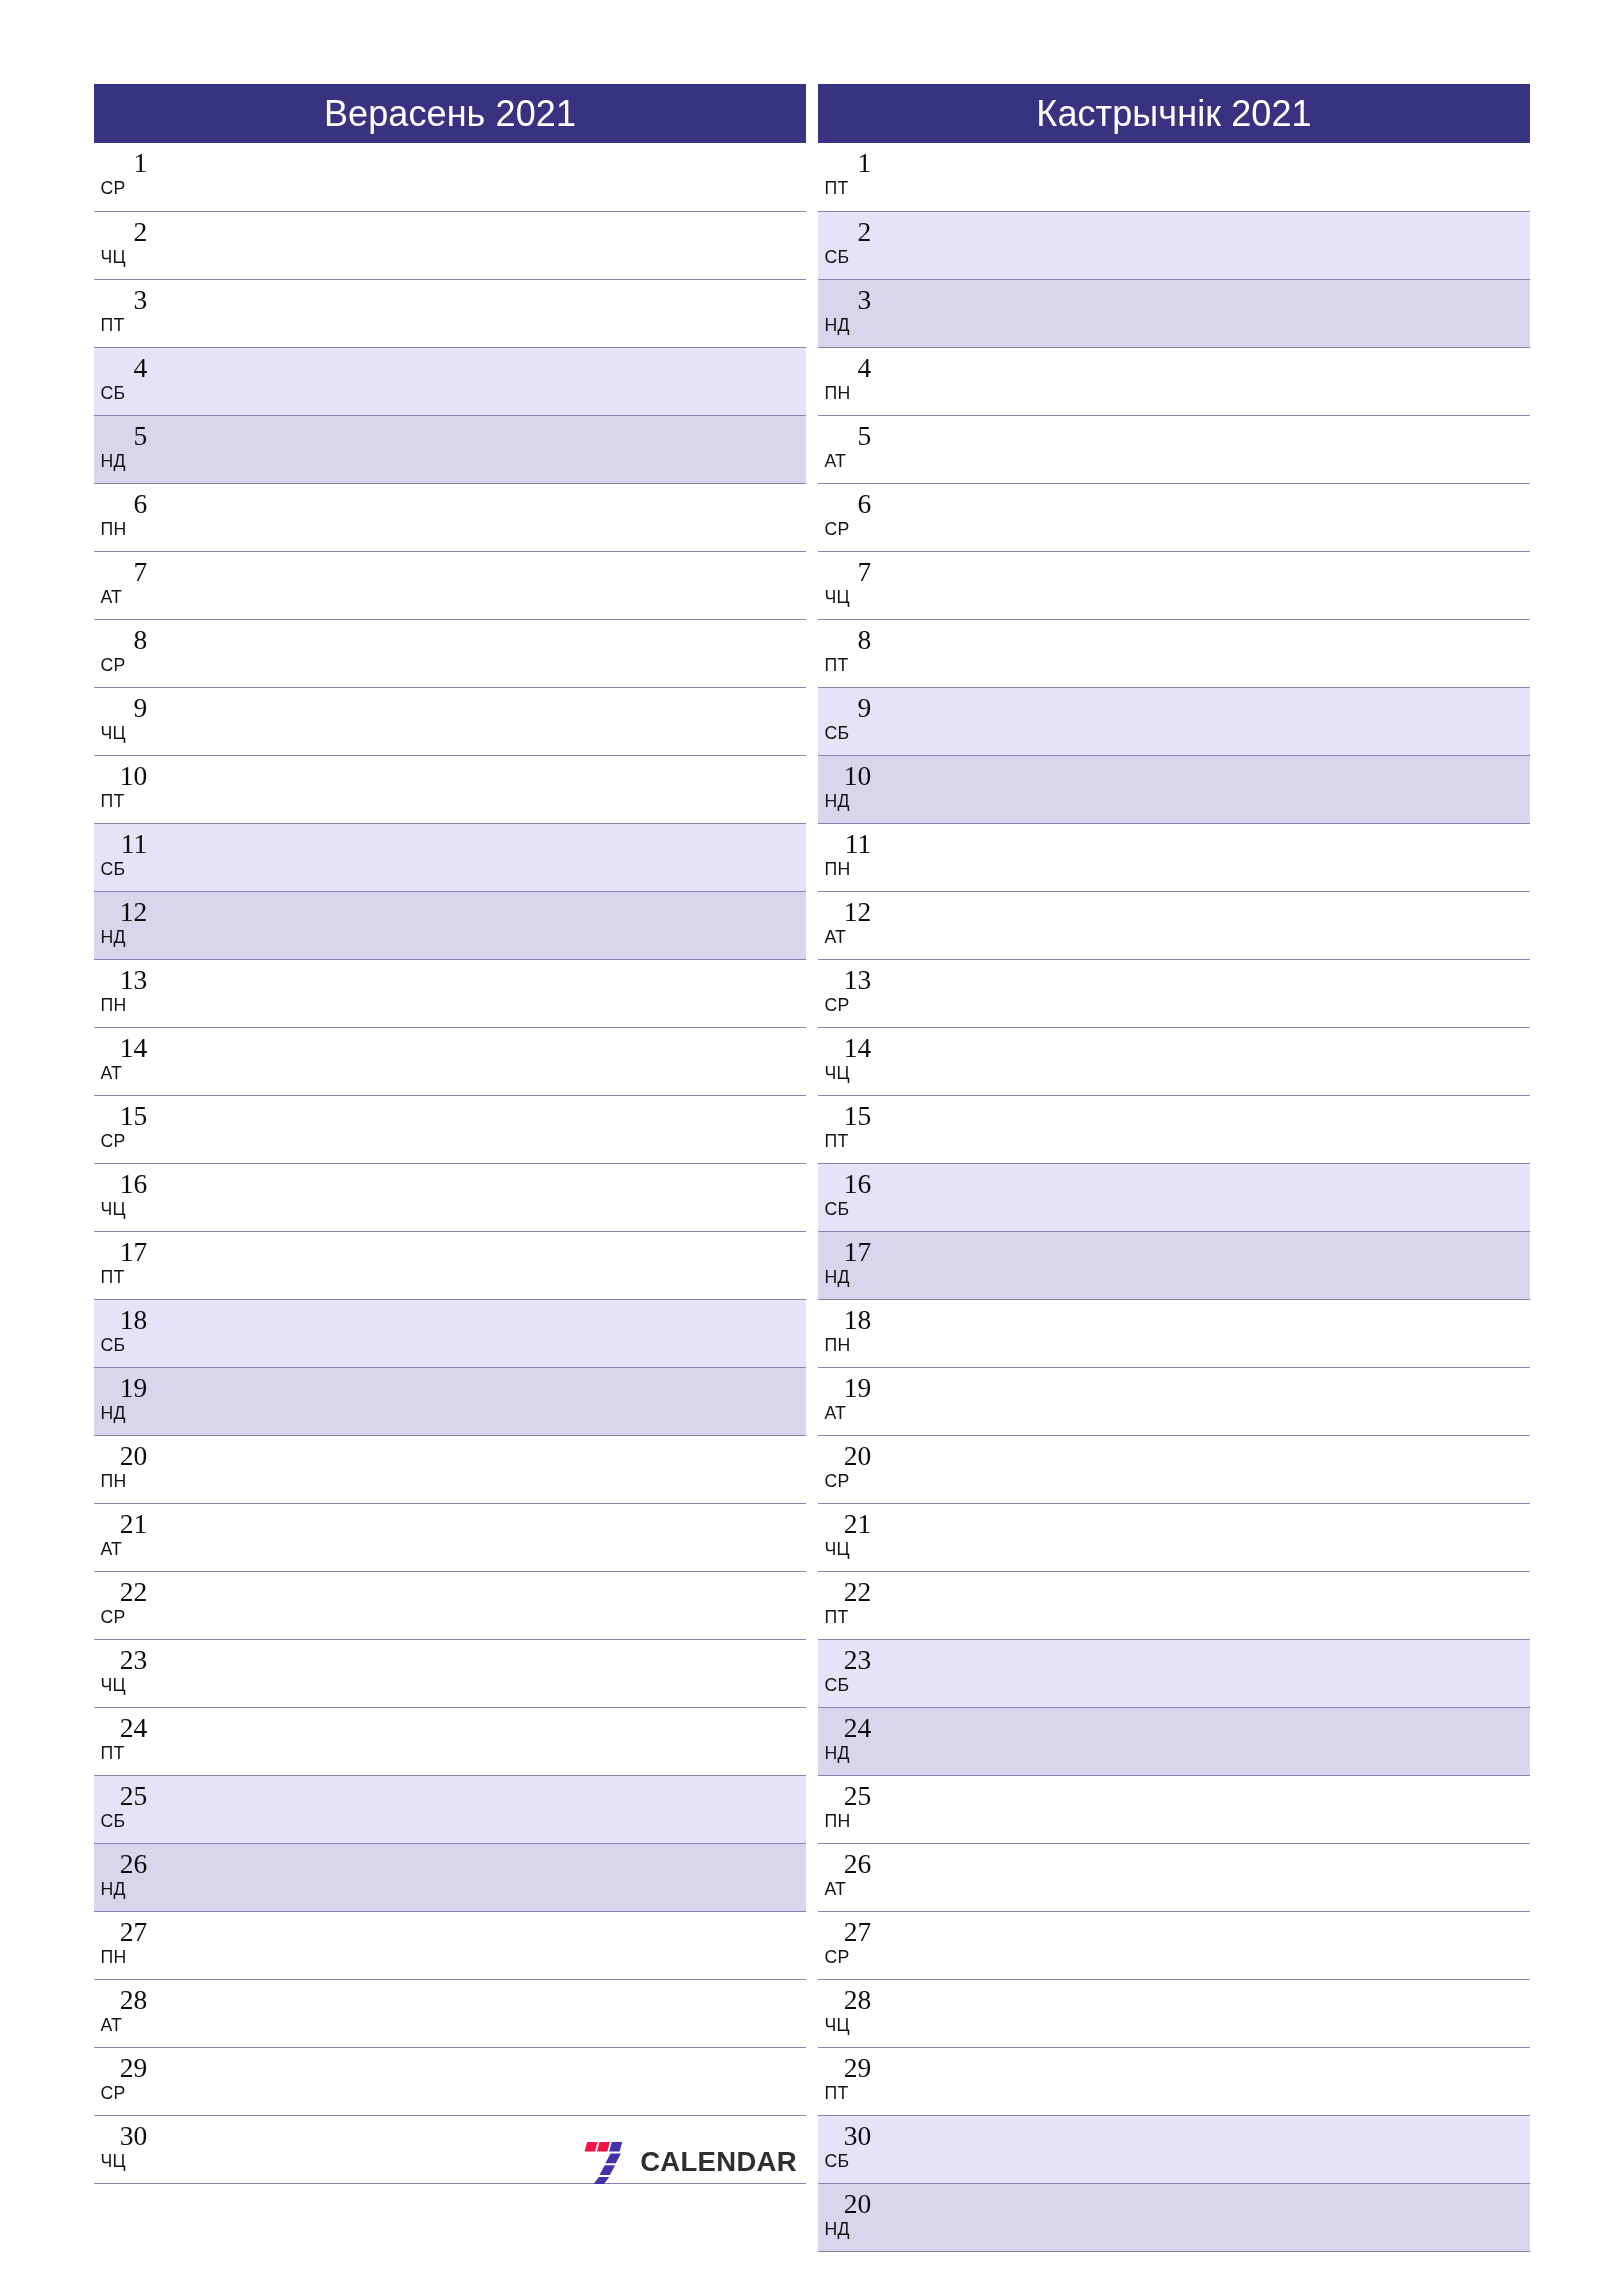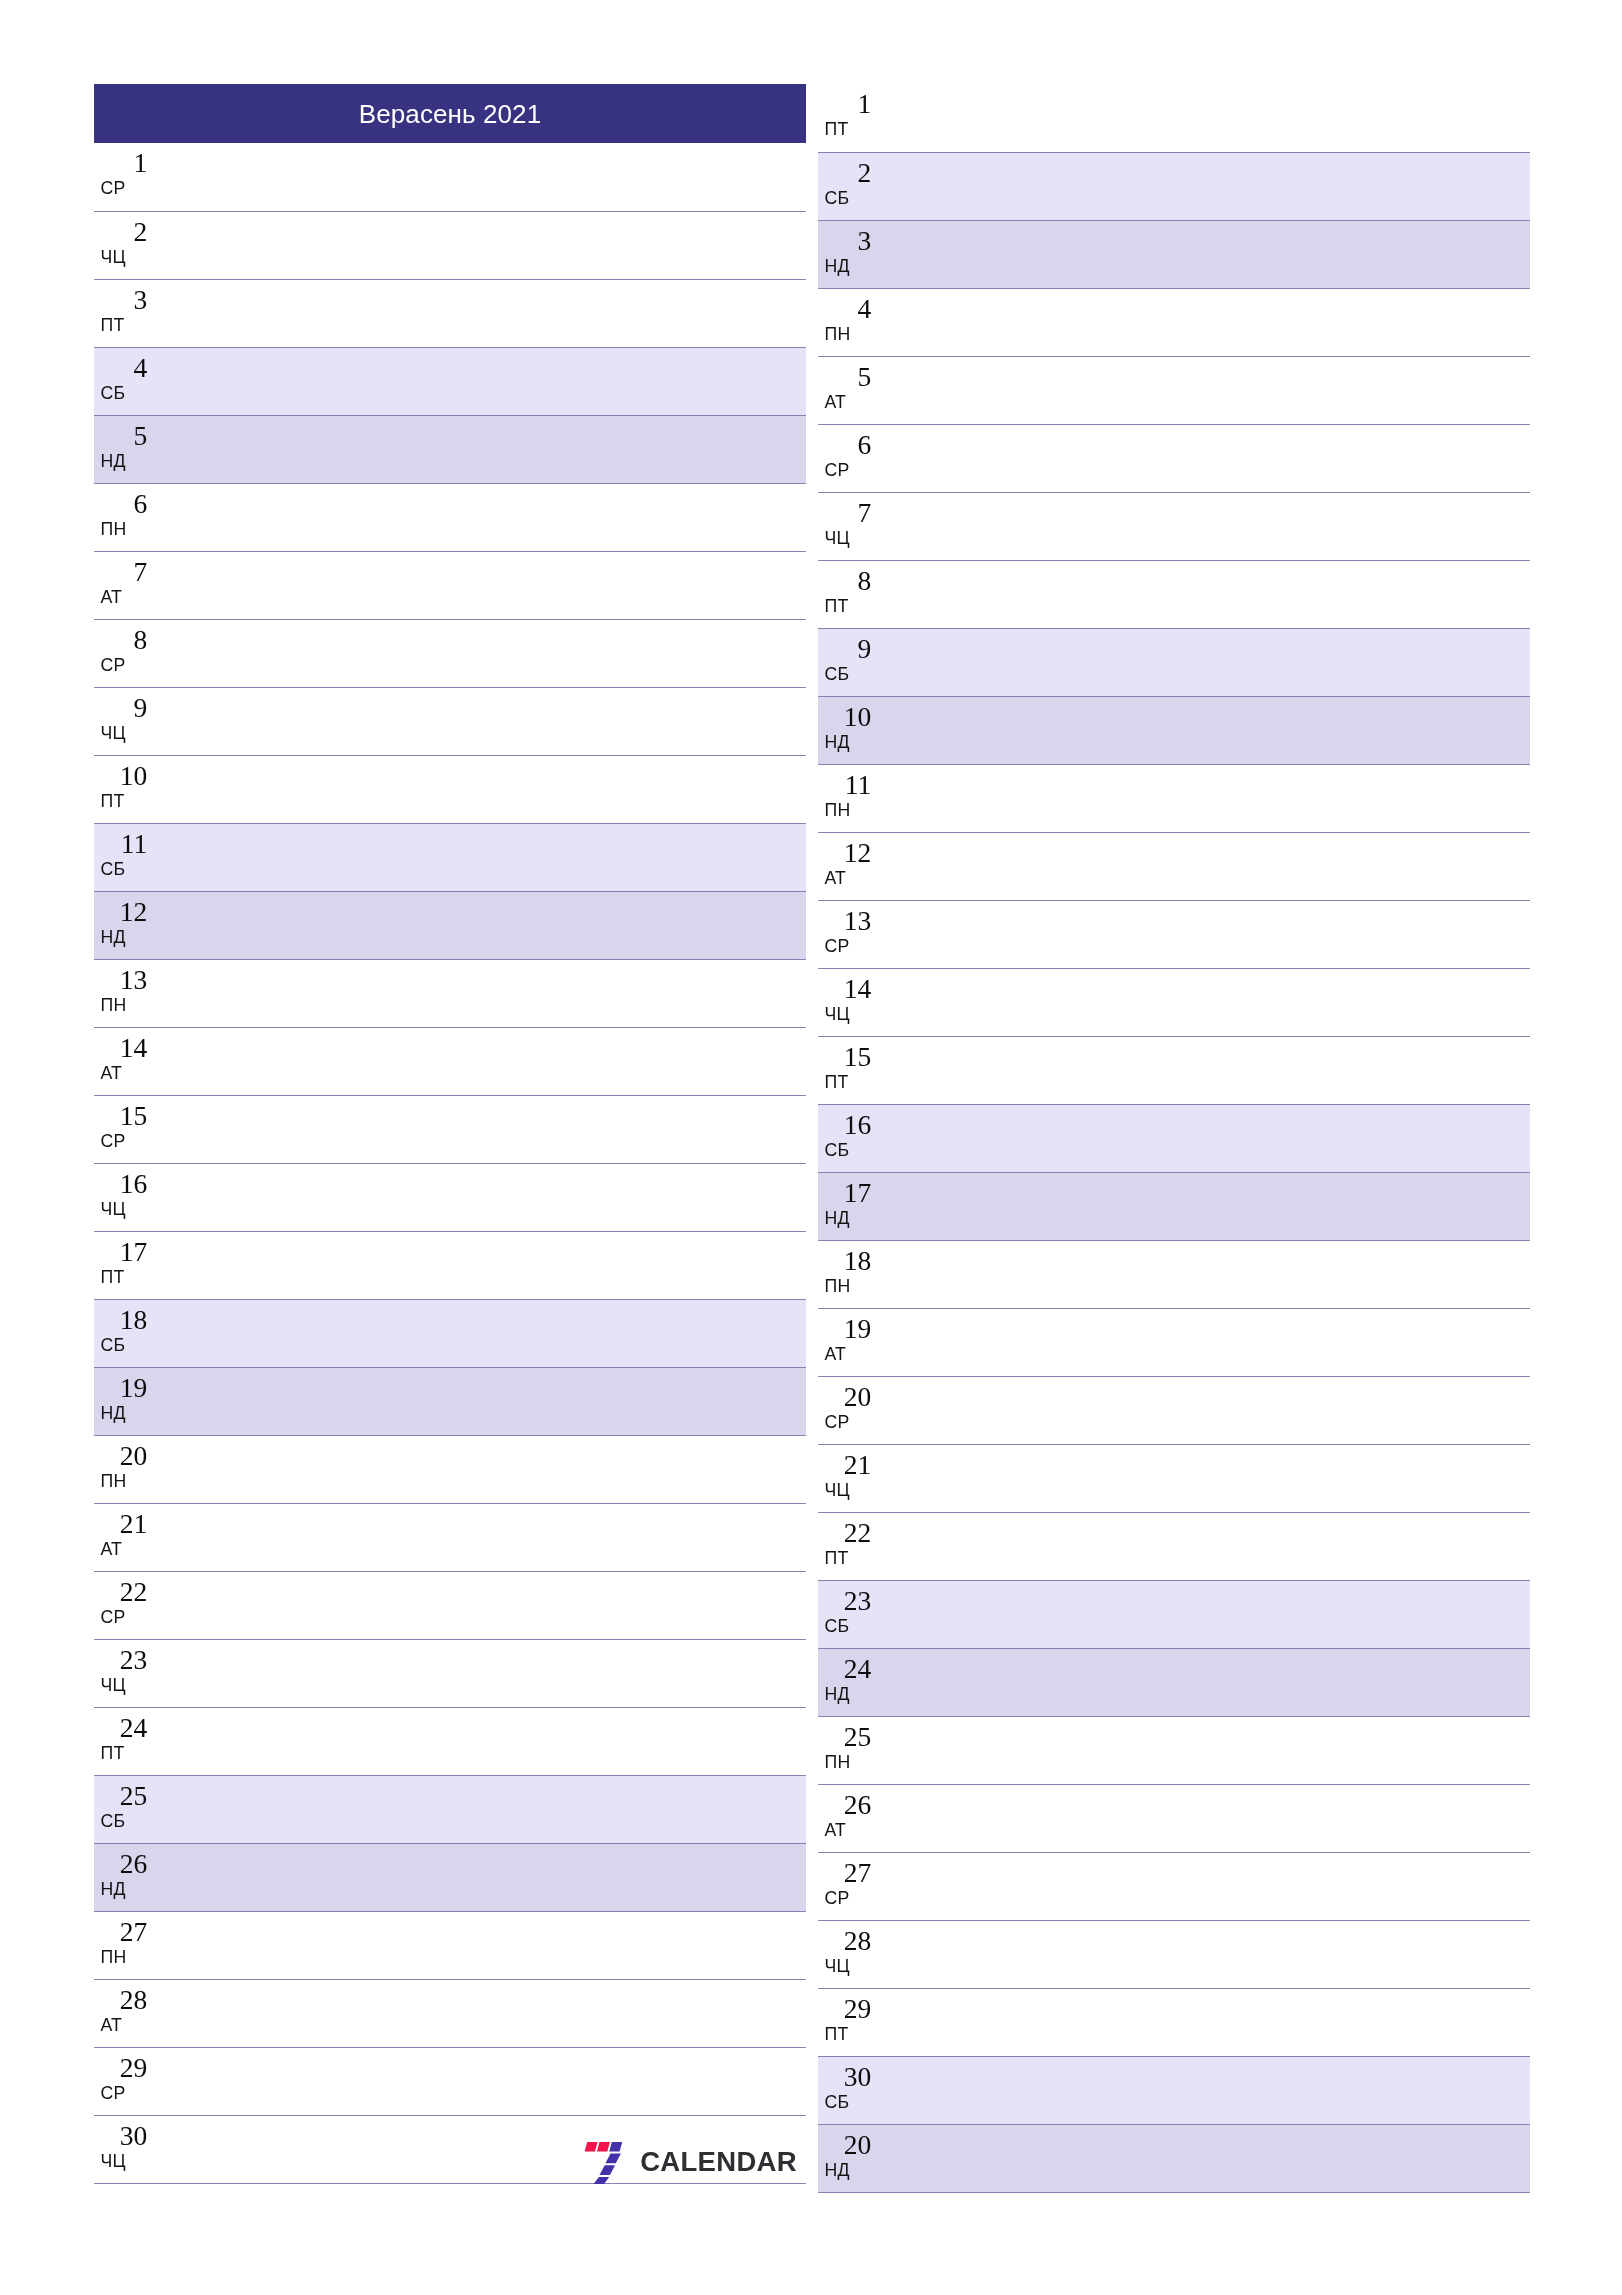--- a/index.html
+++ b/index.html
@@ -36,21 +36,21 @@
   .month-header {
     height: 59px;
     background: #383380;
     color: #ffffff;
     display: flex;
     align-items: center;
     justify-content: center;
     box-sizing: border-box;
   }
   .month-header-title {
-    font-size: 26px;
+    font-size: 36px;
     font-weight: 400;
     letter-spacing: 0.1px;
     line-height: 1;
     white-space: nowrap;
   }
 
   .day-list {
     border-bottom: 1.3px solid #8782b0;
   }
 
@@ -278,20 +278,23 @@
         </div>
         <div class="day-row">
           <span class="day-num">30</span>
           <span class="day-abbr">ЧЦ</span>
           <div class="day-note"></div>
         </div>
       </div>
   </div>
 
   <div class="month-col right">
+    <div class="month-header">
+      <span class="month-header-title">Кастрычнік 2021</span>
+    </div>
     <div class="day-list">
         <div class="day-row">
           <span class="day-num">1</span>
           <span class="day-abbr">ПТ</span>
           <div class="day-note"></div>
         </div>
         <div class="day-row sat">
           <span class="day-num">2</span>
           <span class="day-abbr">СБ</span>
           <div class="day-note"></div>

